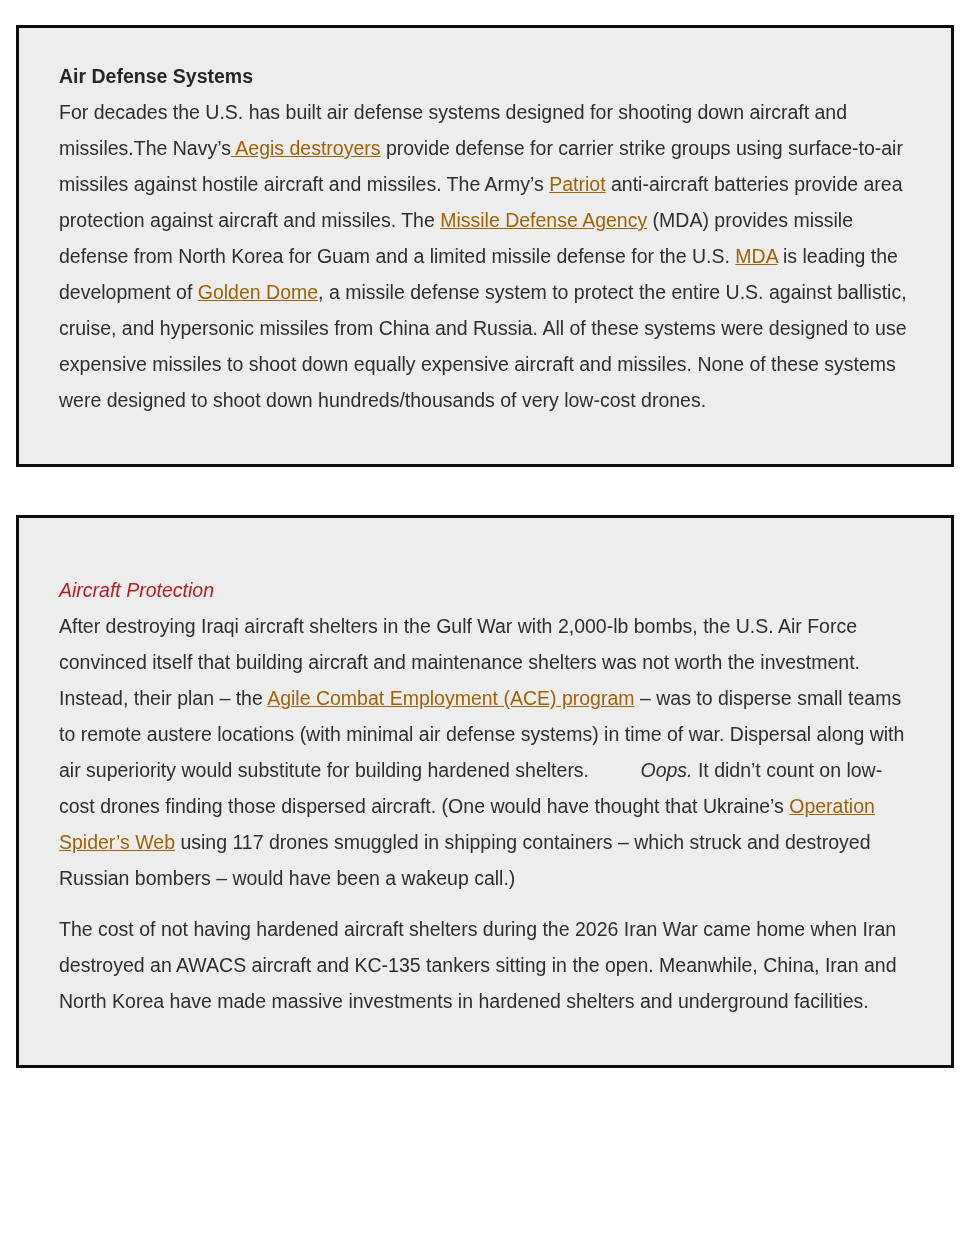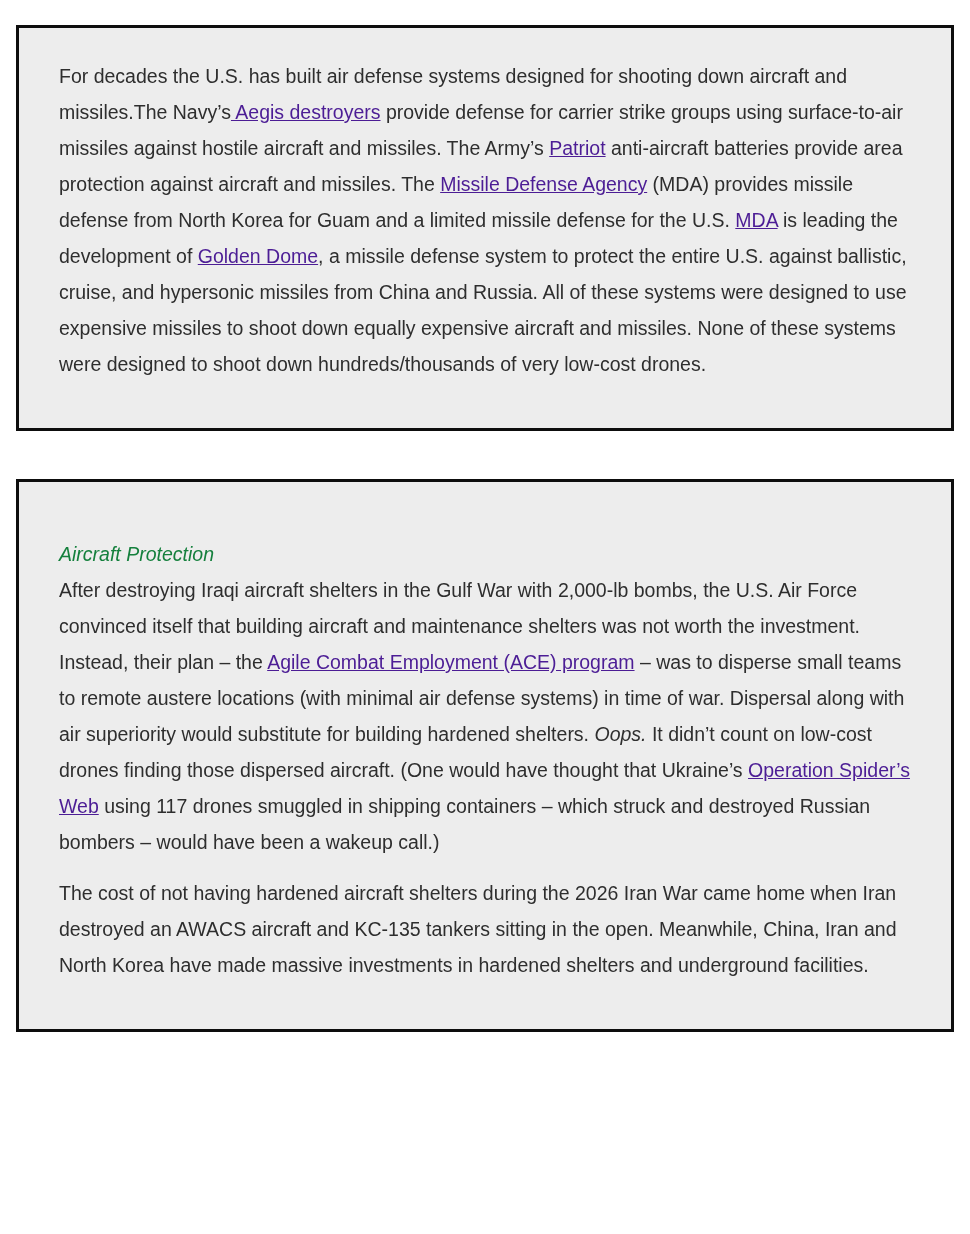--- a/index.html
+++ b/index.html
@@ -30,46 +30,48 @@
   .box-heading {
     margin: 0;
     font-size: 19.5px;
     line-height: 36px;
     font-weight: bold;
     color: #262626;
   }
   .box-heading.italic {
     font-weight: normal;
     font-style: italic;
-    color: #15803d;
+    color: #b91c1c;
   }
   p.body-par {
     margin: 0;
     font-size: 19.5px;
     line-height: 36px;
     color: #2e2e2e;
   }
   p.body-par + p.body-par {
     margin-top: 15px;
   }
   a.inline-link {
-    color: #4c1d95;
+    color: #a16207;
     text-decoration: underline;
     cursor: pointer;
   }
   .run-italic {
     font-style: italic;
+    margin-left: 46px;
   }
 </style>
 </head>
 <body>
 
 <div class="page">
 
   <section class="content-box">
+    <h3 class="box-heading">Air Defense Systems</h3>
     <div>
         <p class="body-par"><span class="run">For decades the U.S. has built air defense systems designed for shooting down aircraft and missiles.The Navy’s</span><a class="inline-link" href="#"> Aegis destroyers</a><span class="run"> provide defense for carrier strike groups using surface-to-air missiles against hostile aircraft and missiles. The Army’s </span><a class="inline-link" href="#">Patriot</a><span class="run"> anti-aircraft batteries provide area protection against aircraft and missiles. The </span><a class="inline-link" href="#">Missile Defense Agency</a><span class="run"> (MDA) provides missile defense from North Korea for Guam and a limited missile defense for the U.S.  </span><a class="inline-link" href="#">MDA</a><span class="run"> is leading the development of </span><a class="inline-link" href="#">Golden Dome</a><span class="run">, a missile defense system to protect the entire U.S. against ballistic, cruise, and hypersonic missiles from China and Russia. All of these systems were designed to use expensive missiles to shoot down equally expensive aircraft and missiles. None of these systems were designed to shoot down hundreds/thousands of very low-cost drones.</span></p>
       </div>
   </section>
 
   <section class="content-box tall-top">
     <h3 class="box-heading italic">Aircraft Protection</h3>
     <div>
         <p class="body-par"><span class="run">After destroying Iraqi aircraft shelters in the Gulf War with 2,000-lb bombs, the U.S. Air Force convinced itself that building aircraft and maintenance shelters was not worth the investment. Instead, their plan – the </span><a class="inline-link" href="#">Agile Combat Employment (ACE) program</a><span class="run"> – was to disperse small teams to remote austere locations (with minimal air defense systems) in time of war. Dispersal along with air superiority would substitute for building hardened shelters. </span><span class="run-italic">Oops.</span><span class="run"> It didn’t count on low-cost drones finding those dispersed aircraft. (One would have thought that Ukraine’s </span><a class="inline-link" href="#">Operation Spider’s Web</a><span class="run"> using 117 drones smuggled in shipping containers – which struck and destroyed Russian bombers – would have been a wakeup call.)</span></p>
         <p class="body-par"><span class="run">The cost of not having hardened aircraft shelters during the 2026 Iran War came home when Iran destroyed an AWACS aircraft and KC-135 tankers sitting in the open. Meanwhile, China, Iran and North Korea have made massive investments in hardened shelters and underground facilities.</span></p>

